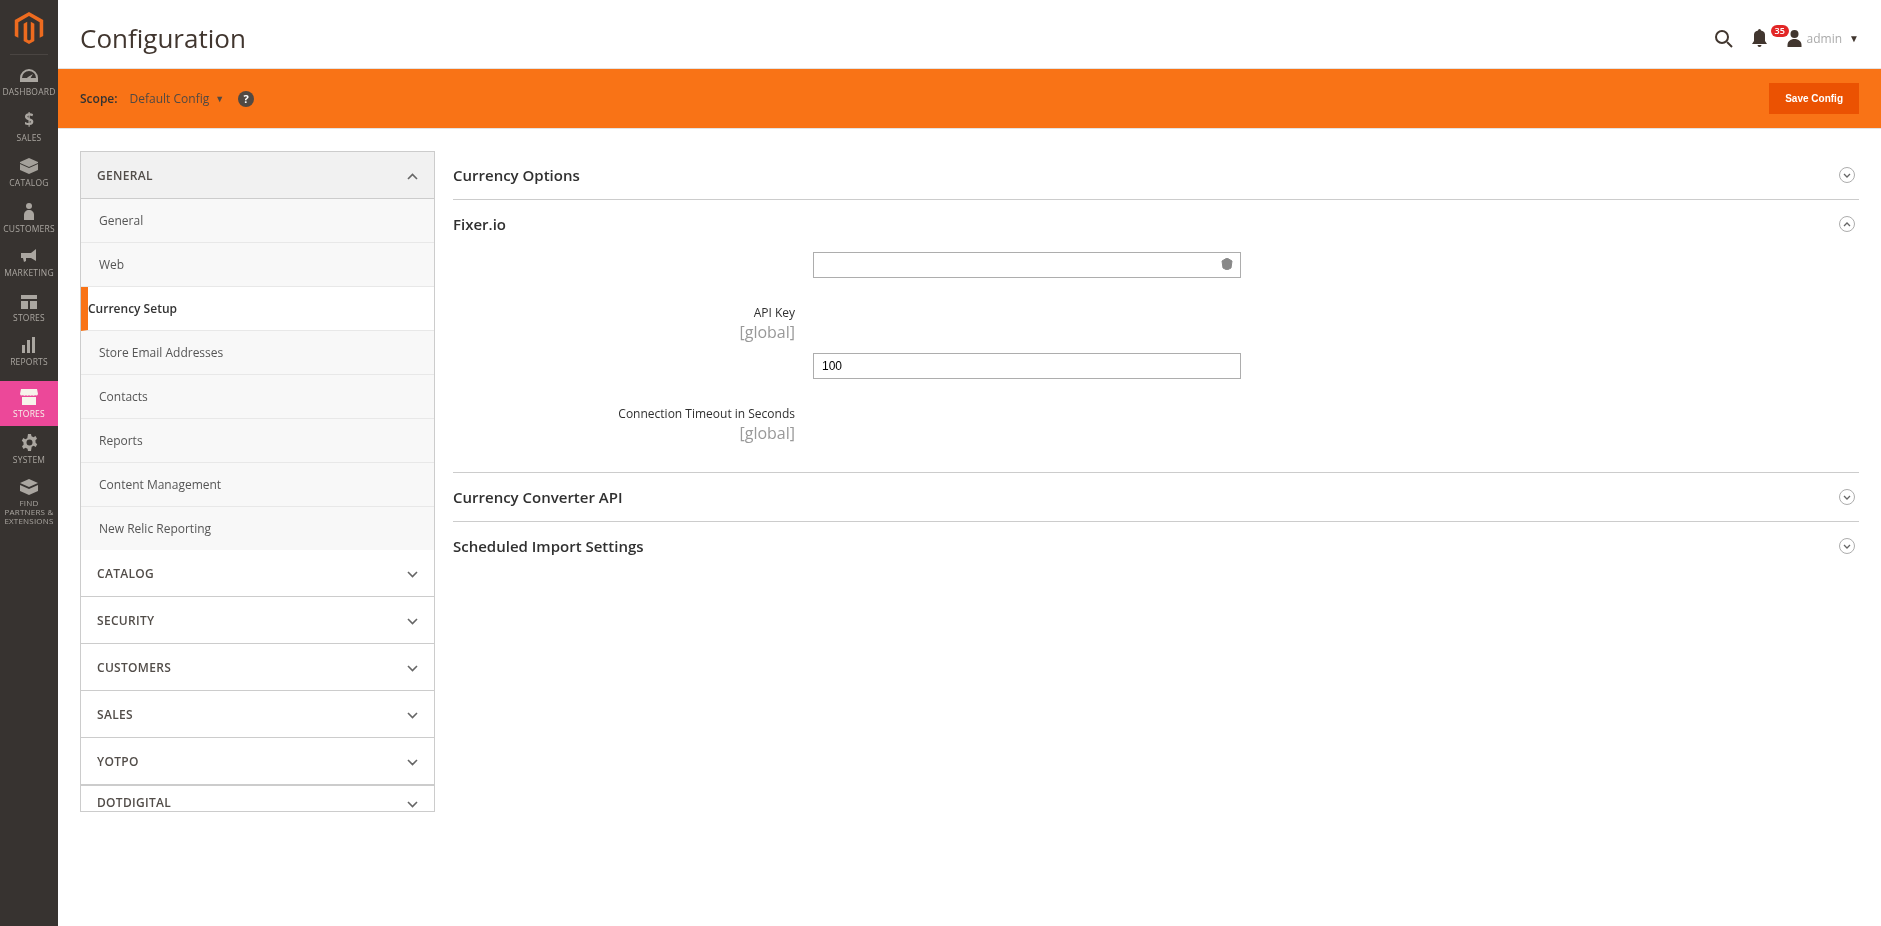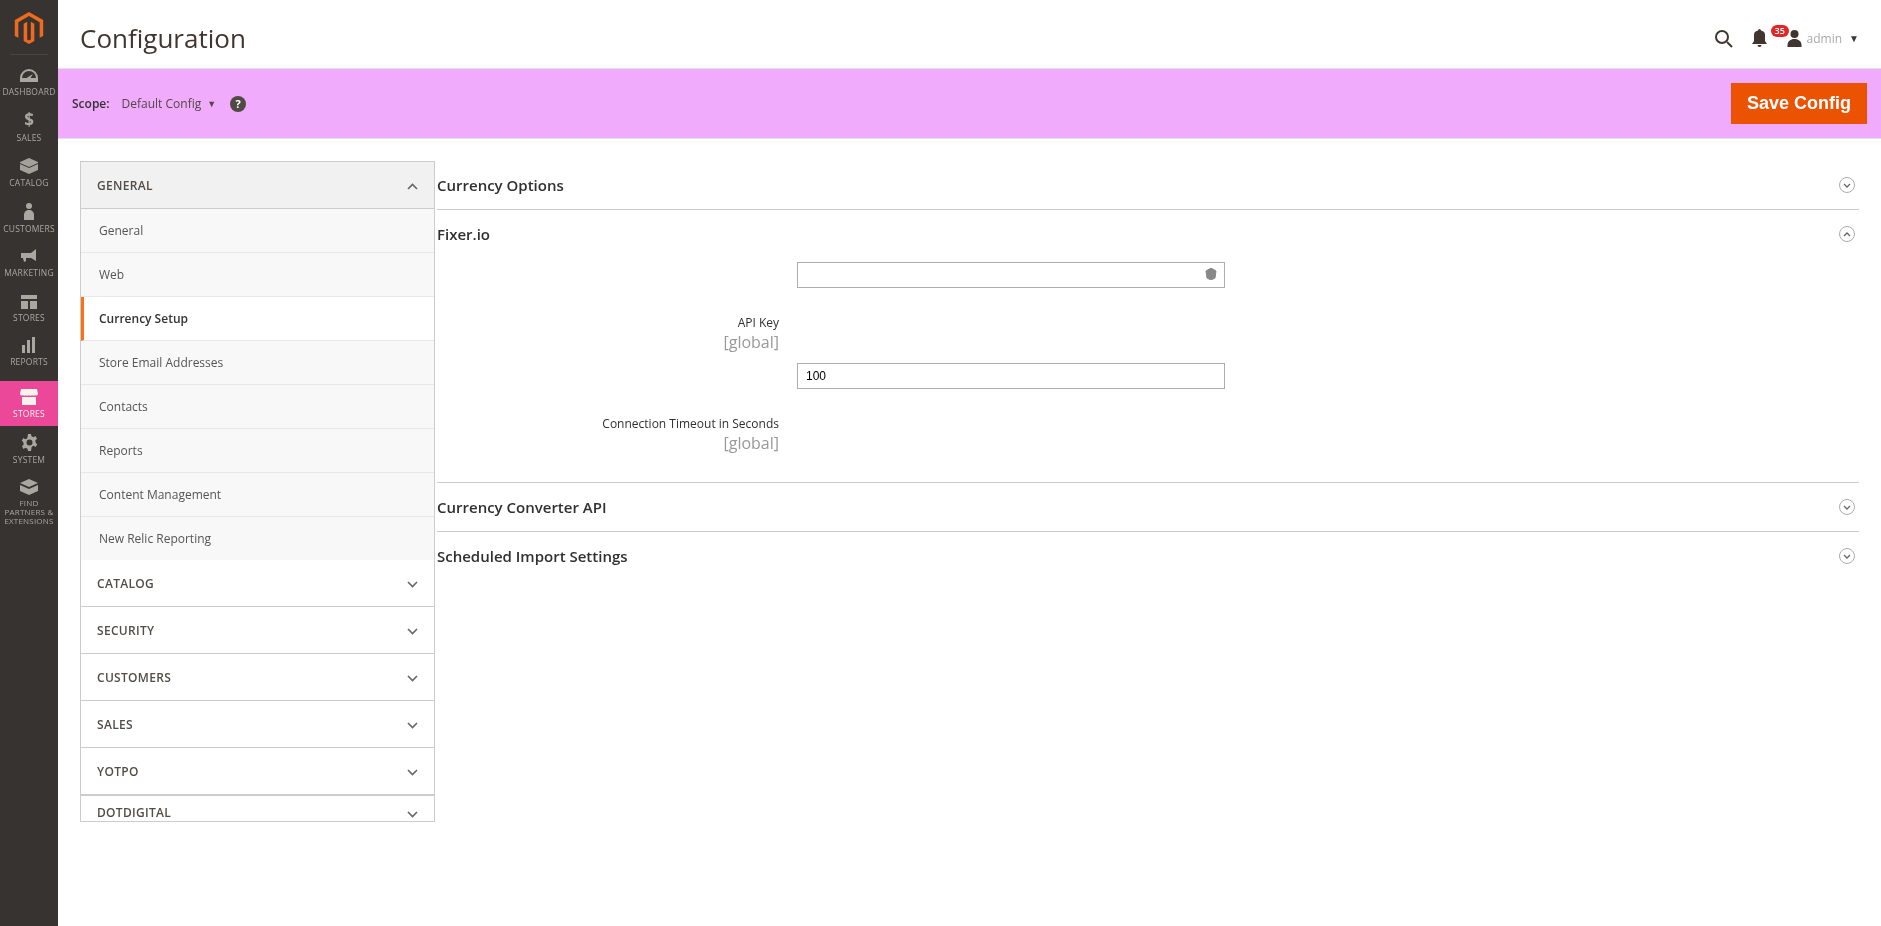--- a/index.html
+++ b/index.html
@@ -22,39 +22,39 @@
 
 .page-header { display: flex; align-items: center; padding: 20px 22px 12px; }
 .page-title { font-size: 26px; font-weight: 400; color: #41362f; flex: 1; }
 .header-actions { display: flex; align-items: center; gap: 18px; }
 .header-icon { cursor: pointer; position: relative; color: #41362f; display: flex; align-items: center; }
 .badge { position: absolute; top: -4px; left: 20px; background: #e22626; color: #fff; font-size: 9px; font-weight: 600; padding: 1px 4px; border-radius: 8px; line-height: 1.2; }
 .admin-user { display: flex; align-items: center; gap: 4px; cursor: pointer; color: #41362f; }
 .admin-user .caret { font-size: 10px; margin-left: 3px; }
 
 
-.scope-bar { display: flex; align-items: center; padding: 14px 14px; background: #f0abfc; border-top: 1px solid #e3e3e3; border-bottom: 1px solid #e3e3e3; }
+.scope-bar { display: flex; align-items: center; padding: 14px 22px; background: #f97316; border-top: 1px solid #e3e3e3; border-bottom: 1px solid #e3e3e3; }
 .scope-label { font-weight: 600; font-size: 12px; margin-right: 12px; }
 .scope-select { display: flex; align-items: center; font-size: 12px; color: #514943; cursor: pointer; }
 .scope-select .caret { font-size: 9px; margin-left: 6px; }
 .scope-help { margin-left: 14px; width: 16px; height: 16px; background: #514943; color: #fff; border-radius: 50%; display: flex; align-items: center; justify-content: center; font-size: 11px; font-weight: 700; cursor: pointer; }
-.save-btn { margin-left: auto; background: #eb5202; color: #fff; border: none; padding: 10px 16px; font-size: 18px; font-weight: 600; cursor: pointer; }
-
-
-.content { display: flex; padding: 22px; gap: 2px; align-items: flex-start; }
+.save-btn { margin-left: auto; background: #eb5202; color: #fff; border: none; padding: 10px 16px; font-size: 10px; font-weight: 600; cursor: pointer; }
+
+
+.content { display: flex; padding: 22px; gap: 18px; align-items: flex-start; }
 
 
 .config-tabs { width: 355px; border: 1px solid #ccc; flex-shrink: 0; }
 .config-tab-header { display: flex; align-items: center; justify-content: space-between; padding: 14px 16px; background: #f1f1f1; border-bottom: 1px solid #ccc; cursor: pointer; font-weight: 600; font-size: 12px; letter-spacing: 0.3px; color: #524d49; }
 .config-tab-header .chevron { font-size: 13px; color: #666; }
 .config-tab-header.collapsed { background: #fff; }
 .config-tab-items { background: #f8f8f8; }
 .config-tab-item { padding: 13px 18px; font-size: 12px; color: #555; cursor: pointer; border-bottom: 1px solid #e8e8e8; }
 .config-tab-item:last-child { border-bottom: none; }
-.config-tab-item.active { background: #fff; border-left: 3px solid #f97316; padding-left: 15px; font-weight: 600; color: #333; }
+.config-tab-item.active { background: #fff; border-left: 7px solid #f97316; padding-left: 0; font-weight: 600; color: #333; }
 .config-tab-header.last { border-bottom: none; }
 
 
 .settings { flex: 1; }
 .section { border-bottom: 1px solid #ccc; }
 .section-header { display: flex; align-items: center; justify-content: space-between; padding: 14px 4px 14px 0; cursor: pointer; }
 .section-title { font-size: 15px; font-weight: 600; color: #303030; }
 .section-toggle { width: 16px; height: 16px; border: 1px solid #adadad; border-radius: 50%; display: flex; align-items: center; justify-content: center; font-size: 10px; color: #666; }
 .section-body { padding: 4px 0 18px; }
 

